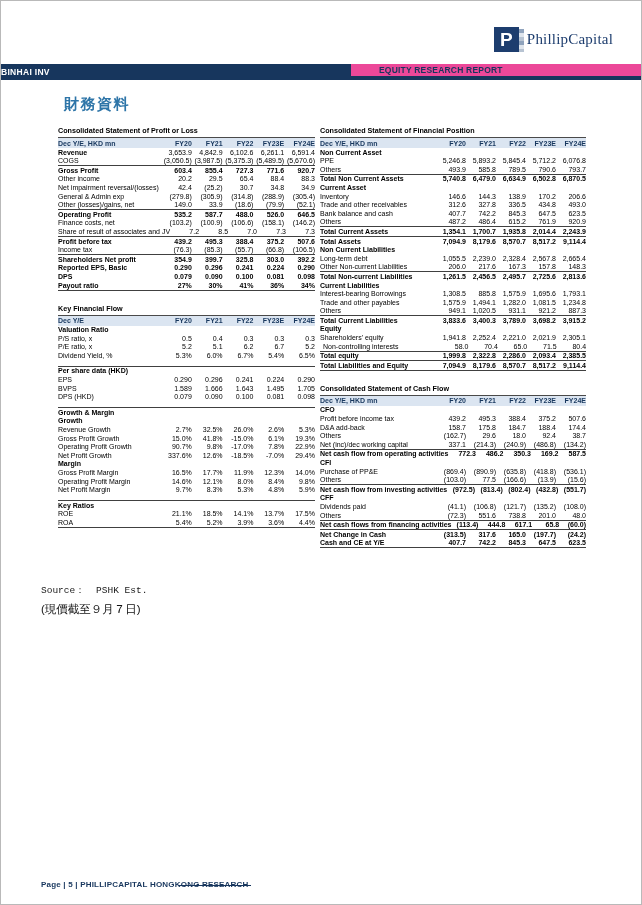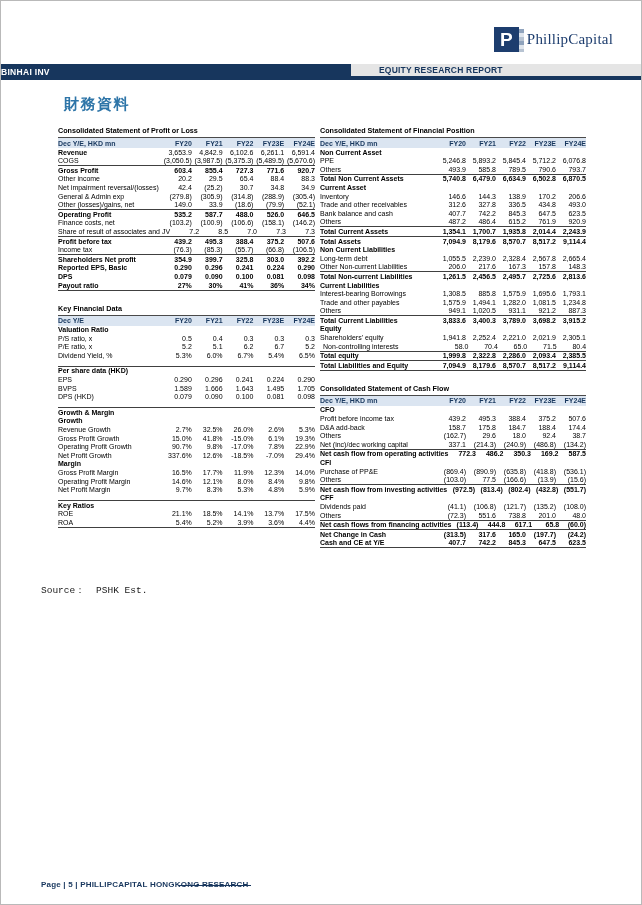--- a/index.html
+++ b/index.html
@@ -12,21 +12,21 @@
   .logo{position:absolute;right:28px;top:26px;display:flex;align-items:center;}
   .logo-p{width:25px;height:25px;background:#1d3d6e;position:relative;display:flex;align-items:center;justify-content:center;}
   .logo-p .pletter{color:#fff;font-weight:bold;font-size:19px;line-height:1;font-family:"Liberation Sans",sans-serif;}
   .logo-p::after{content:"";position:absolute;right:-5px;top:2px;width:5px;height:23px;
     background:repeating-linear-gradient(180deg,#8fa3bd 0 4px,#dfe5ec 4px 8px,#b7c3d2 8px 12px);}
   .logo-text{margin-left:8px;color:#1d3d6e;font-size:15px;letter-spacing:0.2px;font-family:Liberation Serif, serif;}
   
   .bar{display:flex;height:16px;}
   .bar-left{flex:0 0 345px;background:#17365D;color:#fff;font-size:8.5px;font-weight:bold;
     display:flex;align-items:center;justify-content:flex-start;padding-right:5px;letter-spacing:0.3px;}
-  .bar-right{flex:1;background:#e5e5e5;border-bottom:4px solid #17365D;color:#17365D;font-weight:bold;
+  .bar-right{flex:1;background:#ec4899;border-bottom:4px solid #17365D;color:#17365D;font-weight:bold;
     font-size:8.5px;display:flex;align-items:center;padding-left:28px;letter-spacing:0.2px;}
   
   .pgtitle{margin:15px 0 0 40px;font-size:15px;font-weight:bold;color:#2E75A8;letter-spacing:1.5px;padding-left:23px;}
   
   .cols{display:flex;margin:11px 0 0 57px;width:530px;gap:5px;align-items:flex-start;}
   #col-left{width:257px;}
   #col-right{width:266px;}
   .fin-table{font-size:7px;}
   .fin-table + .fin-table{margin-top:12px;}
   .t-title{font-weight:bold;font-size:7.2px;padding:1px 0 2px 0;}
@@ -211,21 +211,21 @@
           <div class="t-row bold bb">
             <span class="lbl">Payout ratio</span>
             <span class="val">27%</span>
             <span class="val">30%</span>
             <span class="val">41%</span>
             <span class="val">36%</span>
             <span class="val">34%</span>
           </div>
         </div>
         <div class="fin-table t-l">
-          <div class="t-title">Key Financial Data</div>
+          <div class="t-title">Key Financial Flow</div>
           <div class="t-head">
             <span class="lbl">Dec Y/E</span>
             <span class="val">FY20</span>
             <span class="val">FY21</span>
             <span class="val">FY22</span>
             <span class="val">FY23E</span>
             <span class="val">FY24E</span>
           </div>
           <div class="t-row sec">
             <span class="lbl">Valuation Ratio</span>
@@ -676,20 +676,21 @@
             <span class="val">845.3</span>
             <span class="val">647.5</span>
             <span class="val">623.5</span>
           </div>
         </div>
       </div>
   </div>
 
   <div class="source">
     <div class="source-line1">Source：  PSHK Est.</div>
+    <div class="source-line2">(現價截至９月７日)</div>
   </div>
 
   <div class="footer">
     <span>Page | 5 | PHILLIPCAPITAL HONGKONG RESEARCH</span>
     <span class="footer-strike"></span>
   </div>
 
 </div>
 
 </body></html>

